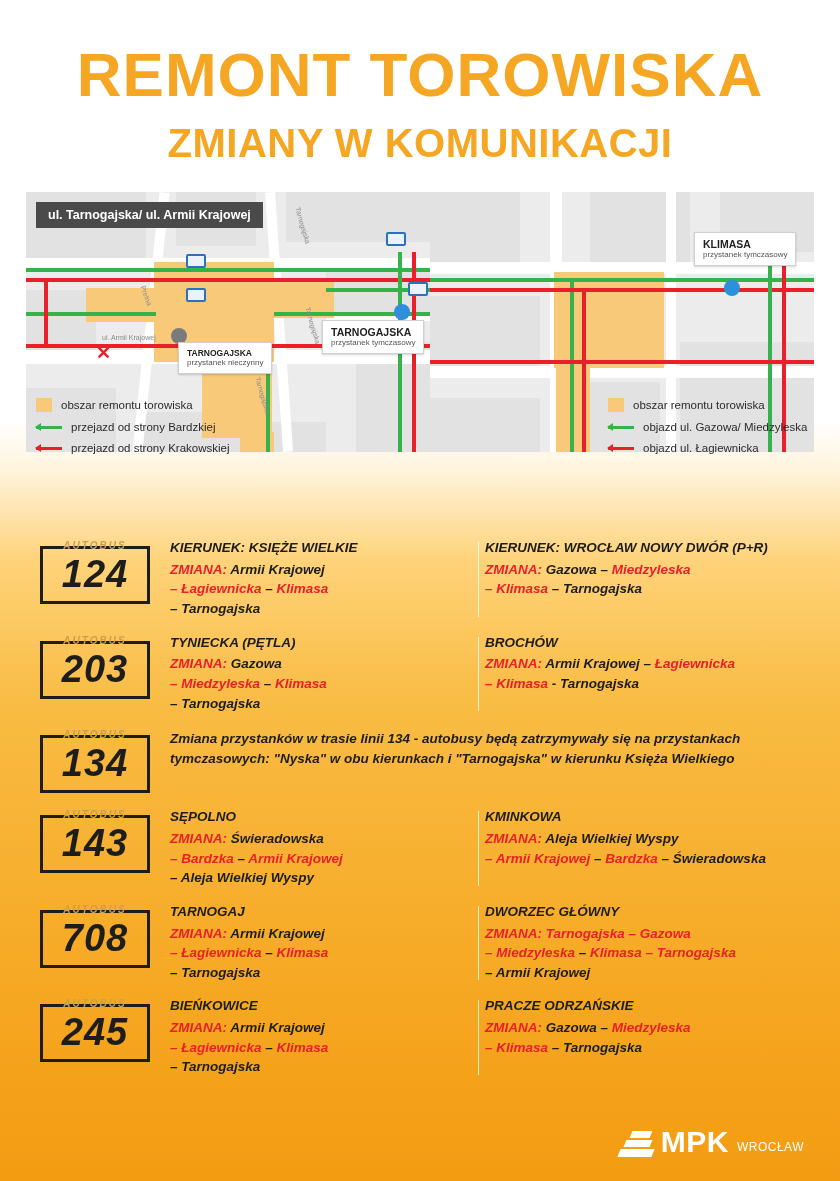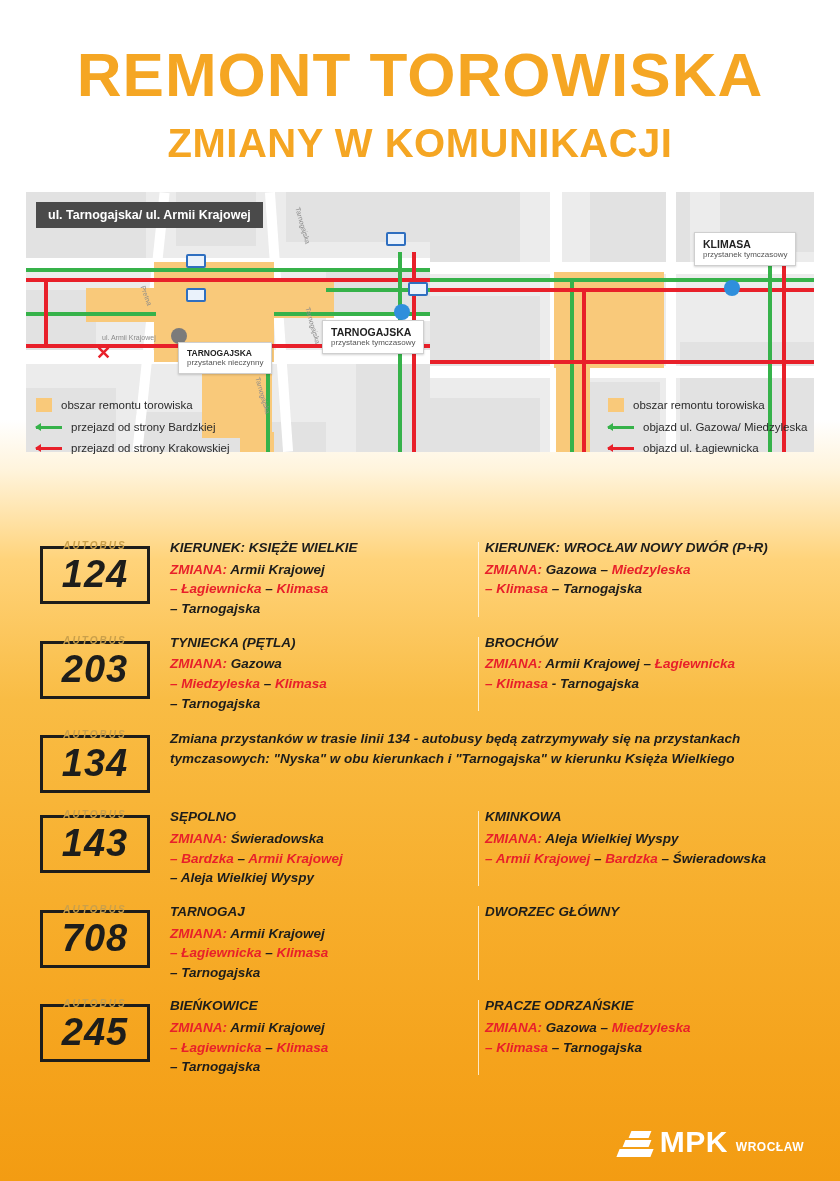--- a/index.html
+++ b/index.html
@@ -301,21 +301,21 @@
   .logo-mark i:nth-child(3){ left:12px; top:0px; width:20px; height:7px; transform: skewX(-22deg); }
   .logo-text {
     font-size: 30px;
     font-weight: bold;
     color: #ffffff;
     line-height: 1;
     letter-spacing: 0.5px;
   }
   .logo-city {
     font-size: 12px;
-    font-weight: bold;
+    font-weight: normal;
     color: #ffffff;
     letter-spacing: 0.5px;
     padding-bottom: 3px;
   }
 </style>
 </head>
 <body>
 
 <div class="page">
 
@@ -531,20 +531,21 @@
         <div class="badge-kind">AUTOBUS</div>
         <div class="badge-num">708</div>
       </div>
       <div class="cols">
         <div class="col">
           <div class="dest">TARNOGAJ</div>
           <div class="route"><span class="chg">ZMIANA:</span><span> Armii Krajowej</span><br><span class="chg">– Łagiewnicka</span><span> – </span><span class="chg">Klimasa</span><br><span>– Tarnogajska</span></div>
         </div>
         <div class="col">
           <div class="dest">DWORZEC GŁÓWNY</div>
+          <div class="route"><span class="chg">ZMIANA:</span><span class="chg"> Tarnogajska – </span><span class="chg">Gazowa</span><br><span class="chg">– Miedzyleska</span><span> – </span><span class="chg">Klimasa – Tarnogajska</span><br><span>– Armii Krajowej</span></div>
         </div>
       </div>
     </div>
 
     <div class="line-row">
       <div class="badge">
         <div class="badge-kind">AUTOBUS</div>
         <div class="badge-num">245</div>
       </div>
       <div class="cols">

